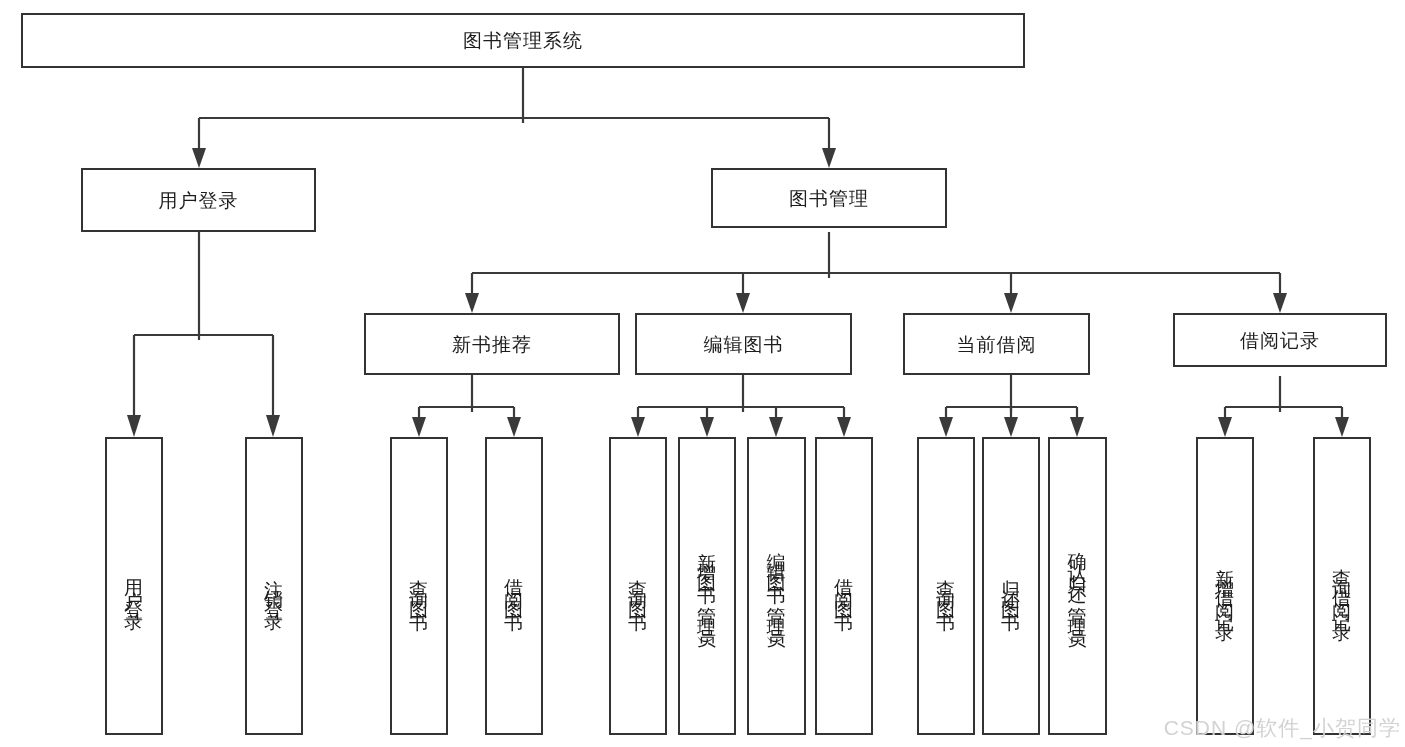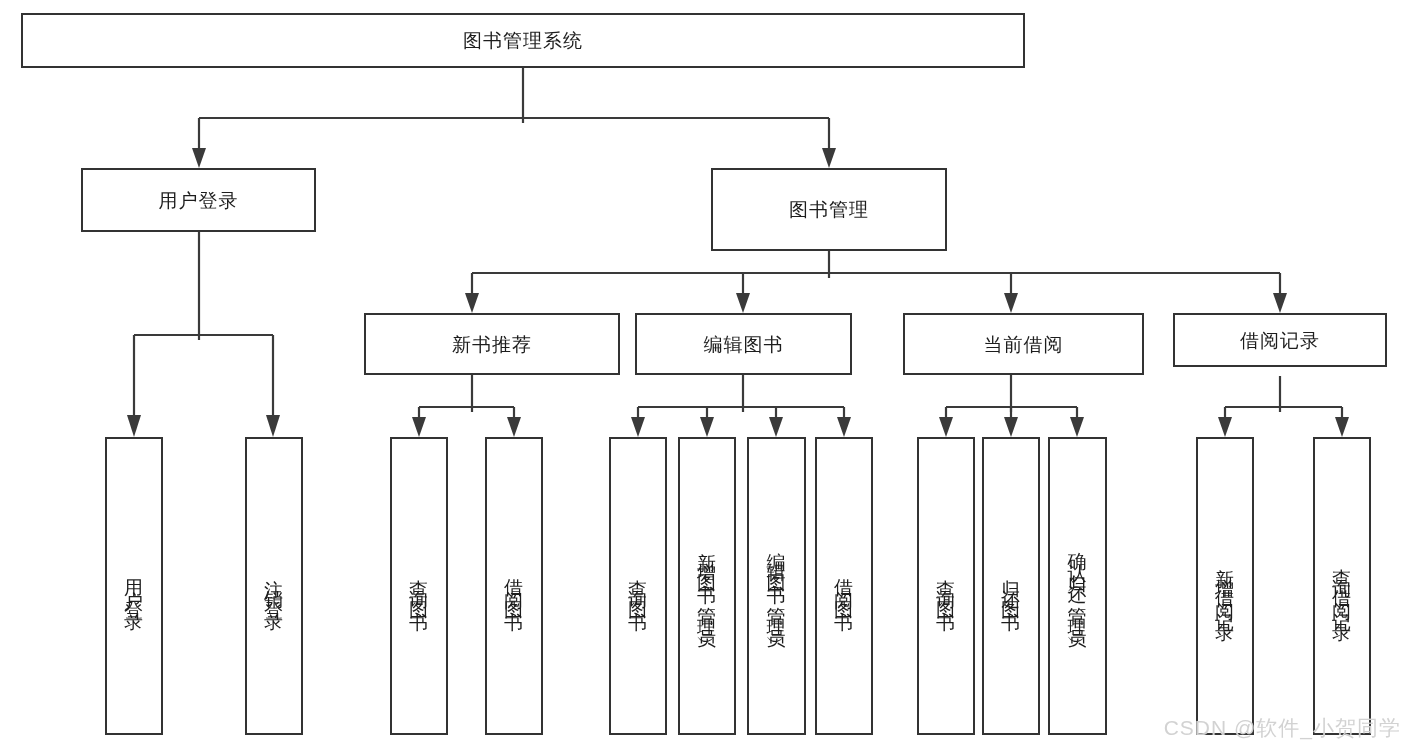--- a/index.html
+++ b/index.html
@@ -90,31 +90,31 @@
     </g>
   </svg>
 
   <div class="node h" style="left:21px;top:13px;width:1004px;height:55px">
     <span>图书管理系统</span>
   </div>
 
   <div class="node h" style="left:81px;top:168px;width:235px;height:64px">
     <span>用户登录</span>
   </div>
-  <div class="node h" style="left:711px;top:168px;width:236px;height:83px">
+  <div class="node h" style="left:711px;top:168px;width:236px;height:60px">
     <span>图书管理</span>
   </div>
 
   <div class="node h" style="left:364px;top:313px;width:256px;height:62px">
     <span>新书推荐</span>
   </div>
   <div class="node h" style="left:635px;top:313px;width:217px;height:62px">
     <span>编辑图书</span>
   </div>
-  <div class="node h" style="left:903px;top:313px;width:241px;height:62px">
+  <div class="node h" style="left:903px;top:313px;width:187px;height:62px">
     <span>当前借阅</span>
   </div>
   <div class="node h" style="left:1173px;top:313px;width:214px;height:54px">
     <span>借阅记录</span>
   </div>
 
   <div class="node v" style="left:105px;top:437px;width:58px;height:298px">
     <span>用户登录</span>
   </div>
   <div class="node v" style="left:245px;top:437px;width:58px;height:298px">

